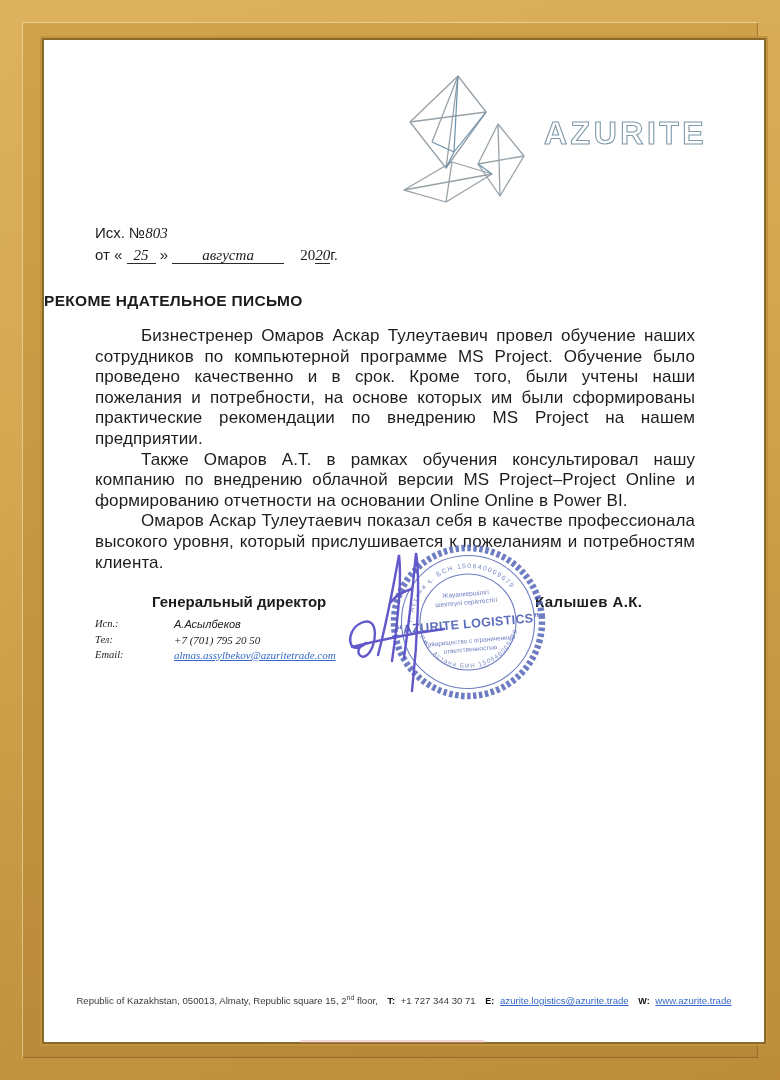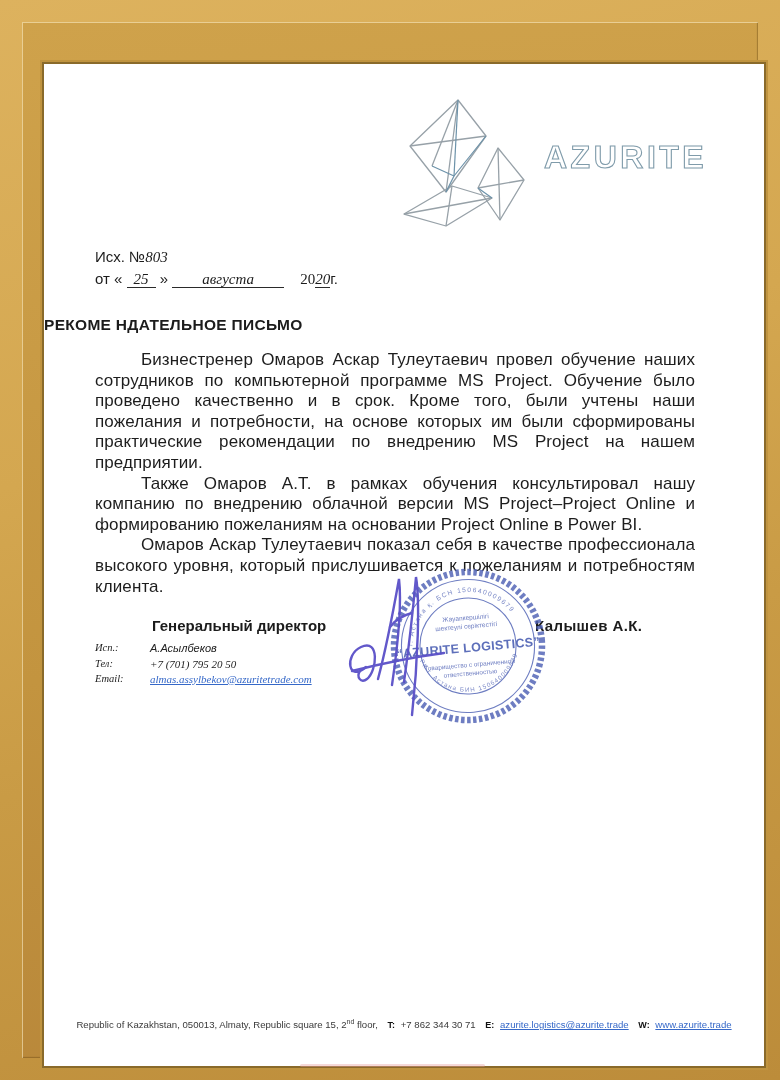--- a/index.html
+++ b/index.html
@@ -9,21 +9,20 @@
     font-family:"Liberation Sans", sans-serif;color:#1c1c1c;
   }
   .frame-mid{
     position:absolute;inset:22px;
     background:linear-gradient(175deg,#CFA24B 0%,#C3943F 60%,#B8873A 100%);
     box-shadow:inset 1px 1px 0 rgba(255,244,210,.55), inset -1px -1px 1px rgba(96,66,14,.4);
   }
   .page{
     position:absolute;left:44px;top:40px;width:720px;height:1002px;background:#ffffff;
     box-shadow:0 0 0 2px #8a6a2b, 0 0 0 4px #c09440;
-    margin-top:24px;
   }
   .abs{position:absolute;}
   
   .refline{left:51px;top:184px;font-size:15px;}
   .dateline{left:51px;top:206px;font-size:15px;}
   .ser{font-family:"Liberation Serif", serif;}
   .ser-i{font-family:"Liberation Serif", serif;font-style:italic;}
   .u{border-bottom:1.2px solid #2a2a2a;}
   .u-day{padding:0 7px;}
   .u-month{padding:0 30px;}
@@ -34,21 +33,21 @@
   .body-text{left:51px;top:286px;width:600px;}
   .body-text p{
     margin:0;font-size:17px;line-height:20.6px;text-align:justify;text-indent:46px;
     letter-spacing:.1px;color:#1d1d1d;
   }
   
   .sig-pos{left:108px;top:553px;font-size:15px;font-weight:bold;}
   .sig-name{left:491px;top:553px;font-size:15px;font-weight:bold;letter-spacing:.4px;}
   
   .contacts{left:51px;top:578px;font-size:10.5px;}
-  .contacts .row{display:flex;margin-bottom:3.5px;}
+  .contacts .row{display:flex;margin-bottom:3.5px;gap:24px;}
   .contacts .lab{width:55px;font-family:"Liberation Serif", serif;font-style:italic;color:#222;}
   .val-name{font-style:italic;font-size:11px;color:#222;}
   .val-ser{font-family:"Liberation Serif", serif;font-style:italic;font-size:11px;color:#222;}
   a.mail{font-family:"Liberation Serif", serif;font-style:italic;font-size:11px;color:#3568c8;text-decoration:underline;cursor:pointer;}
   
   .stamp-wrap{left:342px;top:500px;width:164px;height:164px;transform:rotate(-5deg);opacity:.92;}
   .sig-scribble{left:300px;top:503px;width:120px;height:155px;}
   
   .logo-crystal{left:350px;top:32px;width:152px;height:142px;}
   .logo-word{left:498px;top:72px;width:185px;height:44px;}
@@ -100,21 +99,21 @@
     <span class="ser-i u u-day">25</span>
     <span>»</span>
     <span class="ser-i u u-month">августа</span>
     <span class="ser gap-l">20</span><span class="ser-i u">20</span><span>г.</span>
   </div>
 
   <div class="abs title">РЕКОМЕ НДАТЕЛЬНОЕ ПИСЬМО</div>
 
   <div class="abs body-text">
     <p>Бизнестренер Омаров Аскар Тулеутаевич провел обучение наших сотрудников по компьютерной программе MS Project. Обучение было проведено качественно и в срок. Кроме того, были учтены наши пожелания и потребности, на основе которых им были сформированы практические рекомендации по внедрению MS Project на нашем предприятии.</p>
-    <p>Также Омаров А.Т. в рамках обучения консультировал нашу компанию по внедрению облачной версии MS Project–Project Online и формированию пожеланиям на основании Project Online в Power BI.</p>
+    <p>Также Омаров А.Т. в рамках обучения консультировал нашу компанию по внедрению облачной версии MS Project–Project Online и формированию отчетности на основании Online Online в Power BI.</p>
     <p>Омаров Аскар Тулеутаевич показал себя в качестве профессионала высокого уровня, который прислушивается к пожеланиям и потребностям клиента.</p>
   </div>
 
   <div class="abs sig-pos">Генеральный директор</div>
   <div class="abs sig-name">Калышев А.К.</div>
 
   <svg class="abs stamp-wrap" viewBox="0 0 164 164">
     <g stroke="#5063b5" fill="none" opacity="0.9">
       <circle cx="82" cy="82" r="74" stroke-width="6.5" stroke-dasharray="3.5 2.5"></circle>
       <circle cx="82" cy="82" r="66.5" stroke-width="1.1"></circle>
@@ -160,21 +159,21 @@
     </div>
     <div class="row">
       <span class="lab">Email:</span>
       <a class="mail">almas.assylbekov@azuritetrade.com</a>
     </div>
   </div>
 
   <div class="abs footer">
     <span><span>Republic of Kazakhstan, 050013, Almaty, Republic square 15, 2</span><sup>nd</sup><span> floor,</span></span>
     <b>T:</b>
-    <span>+7 862 344 30 71</span>
+    <span>+1 727 344 30 71</span>
     <b>E:</b>
     <a>azurite.logistics@azurite.trade</a>
     <b>W:</b>
     <a>www.azurite.trade</a>
   </div>
 
   <div class="abs smudge"></div>
 
 </div>
 

